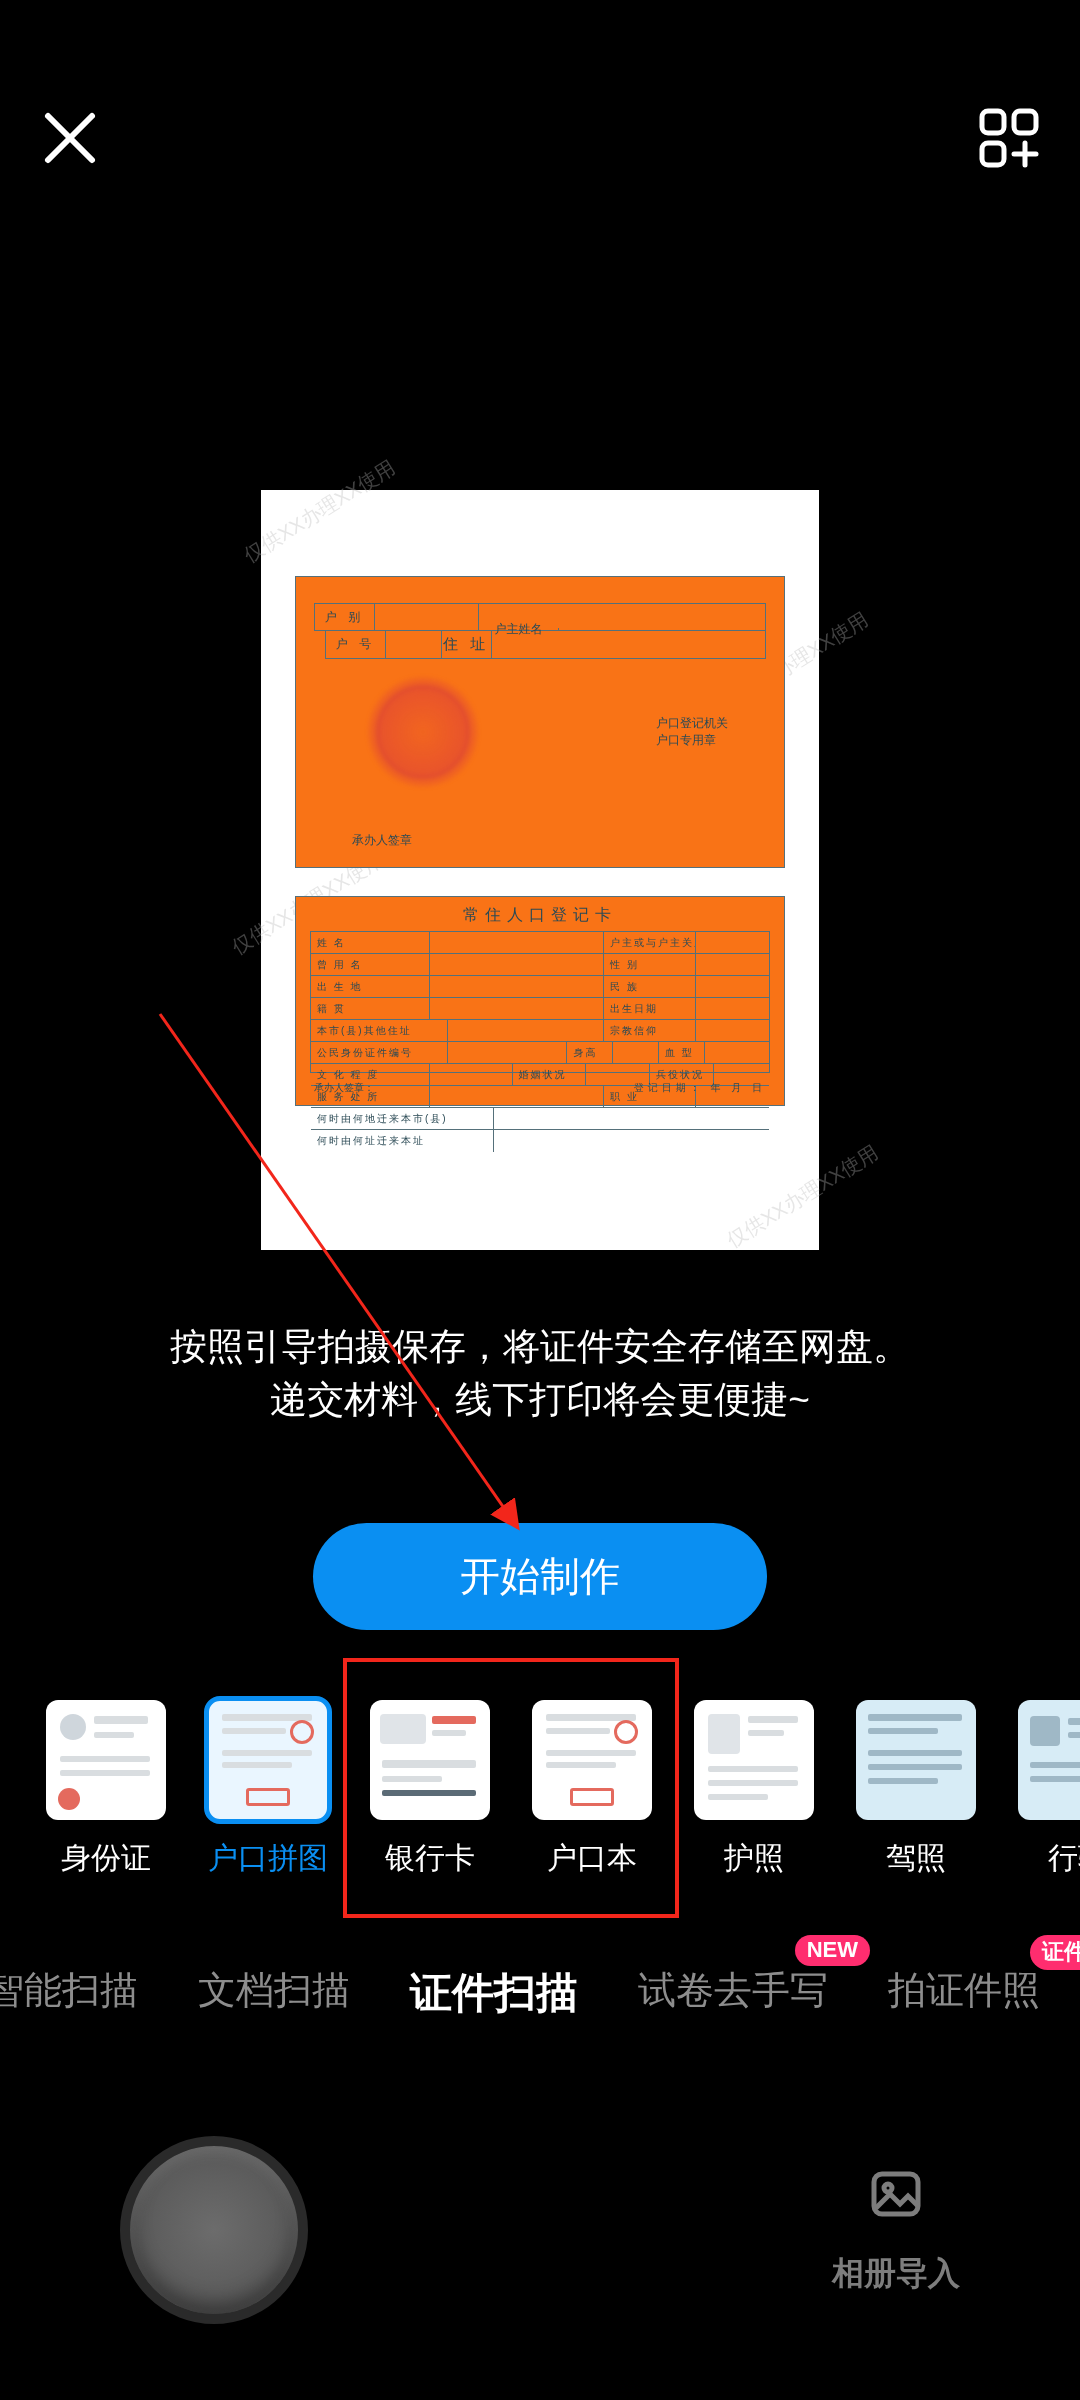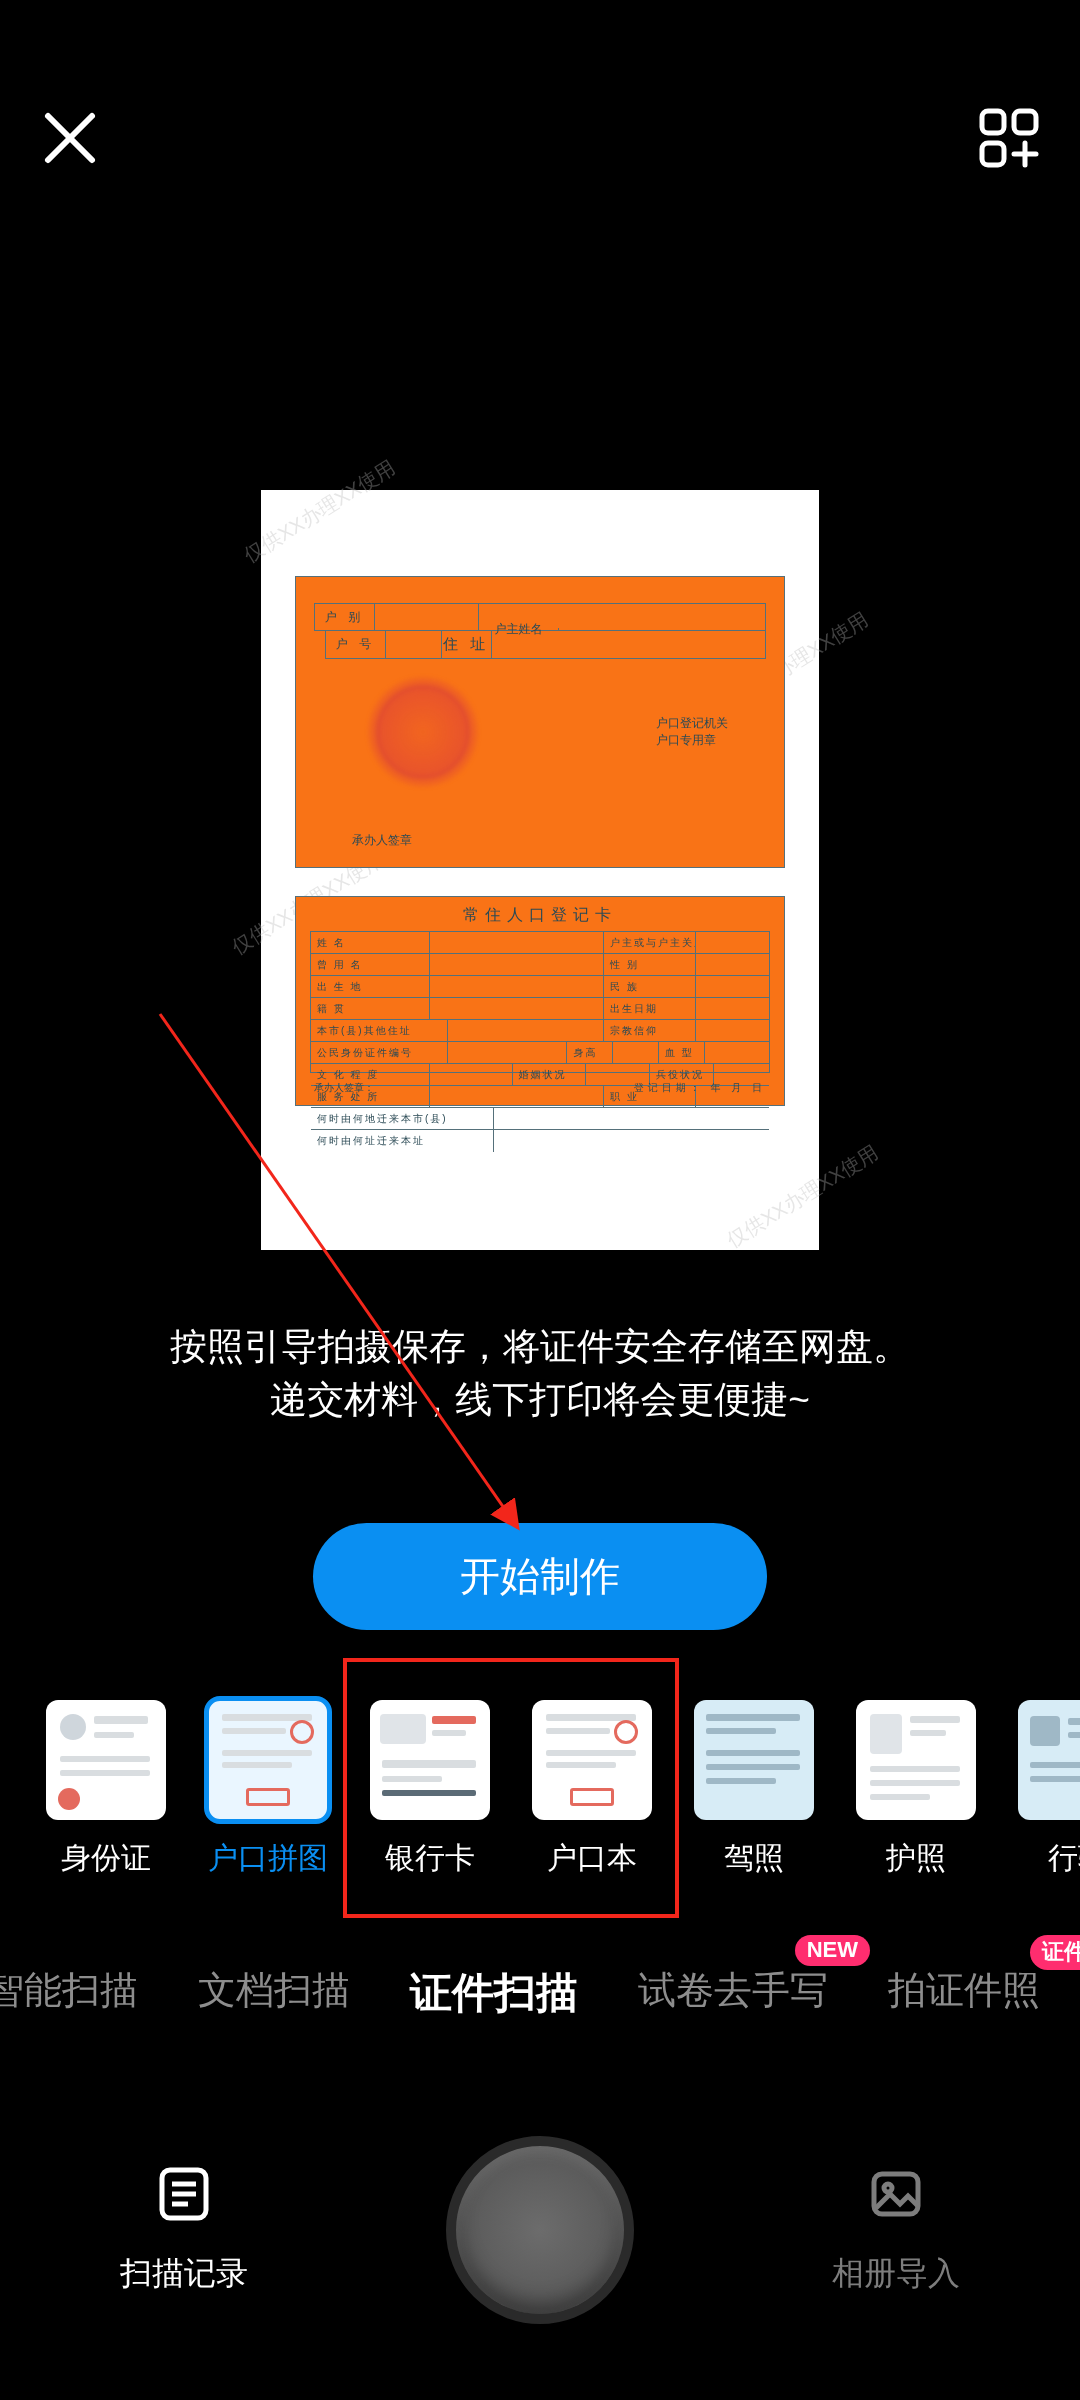--- a/index.html
+++ b/index.html
@@ -78,21 +78,21 @@
   .mode-tab { font-size:38px; color:#8d8d8d; position:relative; white-space:nowrap;}
   .mode-tab.active { color:#fff; font-weight:700; font-size:42px;}
   .badge { position:absolute; top:-30px; right:-42px; background:#ff2d6f; color:#fff; font-size:22px; font-weight:700; padding:2px 12px 3px; border-radius:20px;}
   .badge.clipped { right:auto; left:calc(100% - 10px); border-top-right-radius:0; border-bottom-right-radius:0;}
 
   
   .bottom-bar { position:absolute; left:0; bottom:0; width:1080px; height:300px; display:flex; align-items:center; justify-content:space-between; padding:0 120px 40px;}
   .bb-item { display:flex; flex-direction:column; align-items:center; gap:24px;}
   .bb-item .lbl{ font-size:32px; }
   .bb-left .lbl{ color:#fff;}
-  .bb-right .lbl{ color:#7d7d7d;}
+  .bb-right .lbl{ color:#7d7d7d;font-weight:bold;}
   .shutter { width:188px; height:188px; border-radius:50%; background:radial-gradient(circle,#6c6c6c 0%, #585858 70%); border:10px solid #2a2a2a; box-shadow: inset 0 6px 14px rgba(255,255,255,0.15), inset 0 -10px 20px rgba(0,0,0,0.4);}
   .bb-icn svg{width:60px;height:60px;}
 
 </style>
 </head>
 <body>
 
 <div class="root">
   <div class="status-bar"></div>
 
@@ -271,39 +271,39 @@
             <div class="ln" style="top:14px;left:14px;width:90px;height:7px"></div>
             <div class="ln" style="top:28px;left:14px;width:64px;height:6px"></div>
             <div class="dot" style="top:20px;right:14px;width:24px;height:24px;border:3px solid #e46a5e"></div>
             <div class="ln" style="top:50px;left:14px;width:90px;height:6px"></div>
             <div class="ln" style="top:62px;left:14px;width:70px;height:6px"></div>
             <div style="position:absolute;bottom:14px;left:38px;width:44px;height:18px;border:3px solid #e46a5e;border-radius:3px"></div>
           </div>
           <div class="type-label">户口本</div>
         </div>
         <div class="type-item">
-          <div class="type-thumb" style="background: rgb(215, 236, 246);">
-            <div class="ln" style="top:14px;left:12px;width:94px;height:7px;background:#9fb8c6"></div>
-            <div class="ln" style="top:28px;left:12px;width:70px;height:6px;background:#9fb8c6"></div>
-            <div class="ln" style="top:50px;left:12px;width:94px;height:6px;background:#9fb8c6"></div>
-            <div class="ln" style="top:64px;left:12px;width:94px;height:6px;background:#9fb8c6"></div>
-            <div class="ln" style="top:78px;left:12px;width:70px;height:6px;background:#9fb8c6"></div>
-          </div>
-          <div class="type-label">驾照</div>
-        </div>
-        <div class="type-item">
           <div class="type-thumb">
             <div style="position:absolute;top:14px;left:14px;width:32px;height:40px;background:#e0e4e8;border-radius:4px"></div>
             <div class="ln" style="top:16px;left:54px;width:50px;height:7px"></div>
             <div class="ln" style="top:30px;left:54px;width:36px;height:6px"></div>
             <div class="ln" style="top:66px;left:14px;width:90px;height:6px"></div>
             <div class="ln" style="top:80px;left:14px;width:90px;height:6px"></div>
             <div class="ln" style="top:94px;left:14px;width:60px;height:6px"></div>
           </div>
           <div class="type-label">护照</div>
+        </div>
+        <div class="type-item">
+          <div class="type-thumb" style="background: rgb(215, 236, 246);">
+            <div class="ln" style="top:14px;left:12px;width:94px;height:7px;background:#9fb8c6"></div>
+            <div class="ln" style="top:28px;left:12px;width:70px;height:6px;background:#9fb8c6"></div>
+            <div class="ln" style="top:50px;left:12px;width:94px;height:6px;background:#9fb8c6"></div>
+            <div class="ln" style="top:64px;left:12px;width:94px;height:6px;background:#9fb8c6"></div>
+            <div class="ln" style="top:78px;left:12px;width:70px;height:6px;background:#9fb8c6"></div>
+          </div>
+          <div class="type-label">驾照</div>
         </div>
         <div class="type-item">
           <div class="type-thumb" style="background: rgb(215, 236, 246);">
             <div class="ln" style="top:16px;left:12px;width:30px;height:30px;background:#9fb8c6;border-radius:4px"></div>
             <div class="ln" style="top:18px;left:50px;width:56px;height:7px;background:#9fb8c6"></div>
             <div class="ln" style="top:32px;left:50px;width:40px;height:6px;background:#9fb8c6"></div>
             <div class="ln" style="top:62px;left:12px;width:94px;height:6px;background:#9fb8c6"></div>
             <div class="ln" style="top:76px;left:12px;width:70px;height:6px;background:#9fb8c6"></div>
           </div>
           <div class="type-label">行驶</div>
@@ -316,31 +316,20 @@
     <div class="modes-inner" id="modes-inner">
         <div class="mode-tab">智能扫描</div>
         <div class="mode-tab">文档扫描</div>
         <div class="mode-tab active">证件扫描</div>
         <div class="mode-tab">试卷去手写<span class="badge">NEW</span></div>
         <div class="mode-tab">拍证件照<span class="badge clipped">证件</span></div>
       </div>
   </div>
 
   <div class="bottom-bar">
-    <div class="bb-item bb-left">
-      <span class="bb-icn">
-        <svg viewBox="0 0 60 60" fill="none" stroke="#fff" stroke-width="5">
-            <rect x="8" y="6" width="44" height="48" rx="8"></rect>
-            <line x1="18" y1="20" x2="42" y2="20"></line>
-            <line x1="18" y1="30" x2="42" y2="30"></line>
-            <line x1="18" y1="40" x2="34" y2="40"></line>
-          </svg>
-      </span>
-      <span class="lbl">扫描记录</span>
-    </div>
     <div class="shutter"></div>
     <div class="bb-item bb-right">
       <span class="bb-icn">
         <svg viewBox="0 0 60 60" fill="none" stroke="#7d7d7d" stroke-width="5">
             <rect x="8" y="10" width="44" height="40" rx="8"></rect>
             <circle cx="22" cy="24" r="4"></circle>
             <path d="M10 44 L24 30 L34 40 L42 32 L52 42"></path>
           </svg>
       </span>
       <span class="lbl">相册导入</span>

